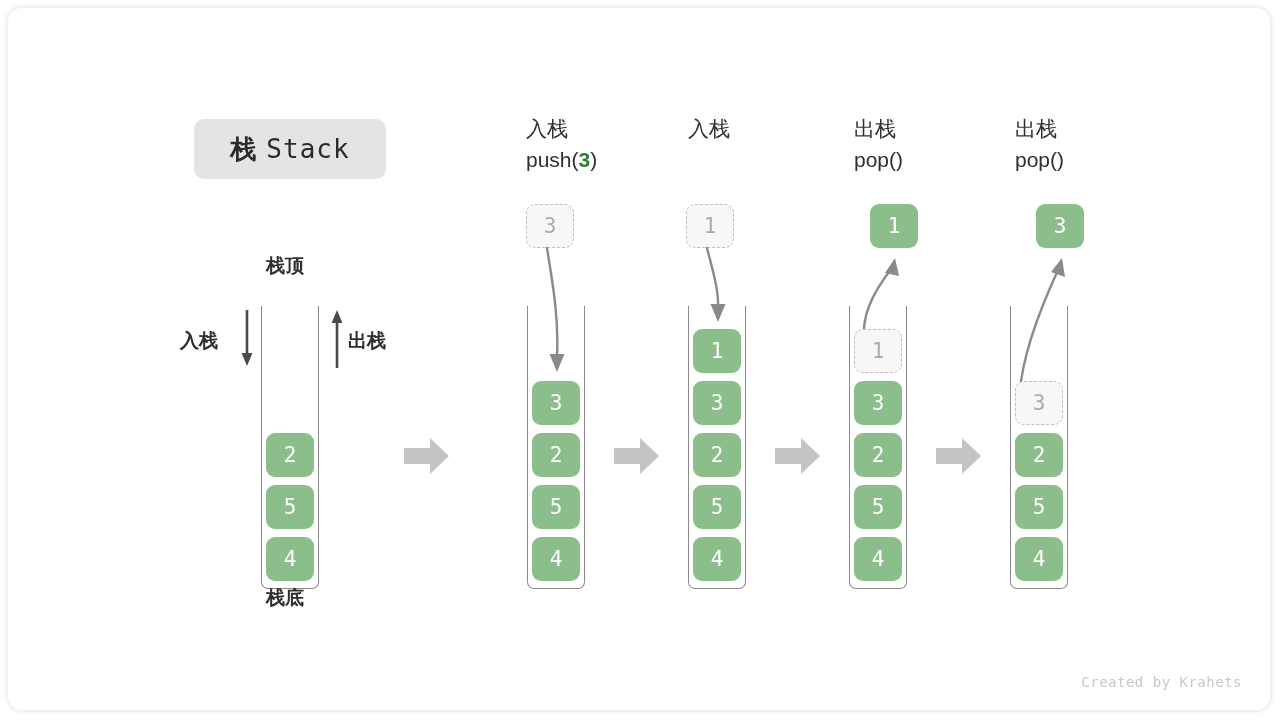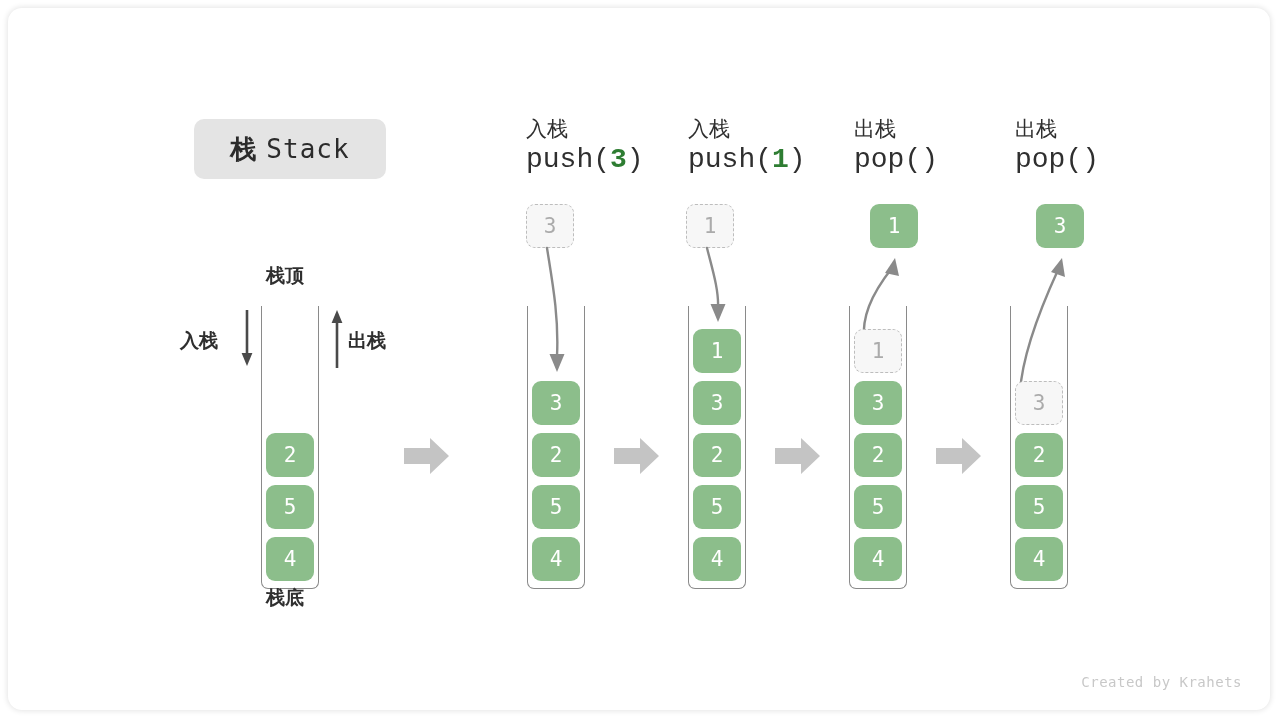--- a/index.html
+++ b/index.html
@@ -131,44 +131,44 @@
     position: absolute;
     width: 170px;
   }
   .ophead .op-cn {
     font-size: 21px;
     color: #2F2F2F;
     line-height: 30px;
     white-space: nowrap;
   }
   .ophead .op-code {
-    font-size: 28px;
+    font-size: 21px;
     color: #2F2F2F;
     line-height: 32px;
-    font-family: Liberation Mono, monospace;
+    font-family: Liberation Sans, sans-serif;
     white-space: nowrap;
   }
   .op-code .arg {
     color: #2E7D32;
     font-weight: bold;
   }
 
   svg { overflow: visible; }
 </style>
 </head>
 <body>
 
 <div class="canvas">
 
   <div class="title-chip">
     <span class="title-cn">栈</span>
     <span class="title-en">Stack</span>
   </div>
 
-  <div class="lbl-cn" style="left:258px; top:255px;">栈顶</div>
+  <div class="lbl-cn" style="left:258px; top:245px;">栈顶</div>
 
   <div class="lbl-cn" style="left:172px; top:320px;">入栈</div>
 
   <svg class="dirarrow" style="left:230px; top:300px;" width="18" height="62" viewBox="0 0 18 62">
     <line x1="9" y1="2" x2="9" y2="48" stroke="#4A4A4A" stroke-width="2.6"></line>
     <polygon points="9,58 3.6,45 14.4,45" fill="#4A4A4A"></polygon>
   </svg>
 
   <div class="lbl-cn" style="left:340px; top:320px;">出栈</div>
 
@@ -209,21 +209,20 @@
     <div class="cell" style="top:179px;">5</div>
     <div class="cell" style="top:231px;">4</div>
   </div>
 
   <svg class="tarrow" style="left:606px; top:428px;" width="46" height="40" viewBox="0 0 46 40">
     <polygon points="0,12 26,12 26,2 45,20 26,38 26,28 0,28" fill="#C4C4C4"></polygon>
   </svg>
 
   <div class="ophead" style="left:680px; top:106px;">
     <div class="op-cn">入栈</div>
-    <div class="op-code"><span>push(</span><span class="arg">1</span><span>)</span></div>
   </div>
 
   <div class="cell ghost" style="left:678px; top:196px;">1</div>
 
   <svg style="position:absolute; left:680px; top:238px;" width="60" height="82" viewBox="0 0 60 82">
     <path d="M 19 2 C 24 22, 31 44, 30 62" stroke="#8A8A8A" stroke-width="2.4" fill="none" stroke-linecap="round"></path>
     <polygon points="30,76 22.5,58 37.5,58" fill="#8A8A8A"></polygon>
   </svg>
 
   <div class="stack" style="left:680px; top:298px;">

